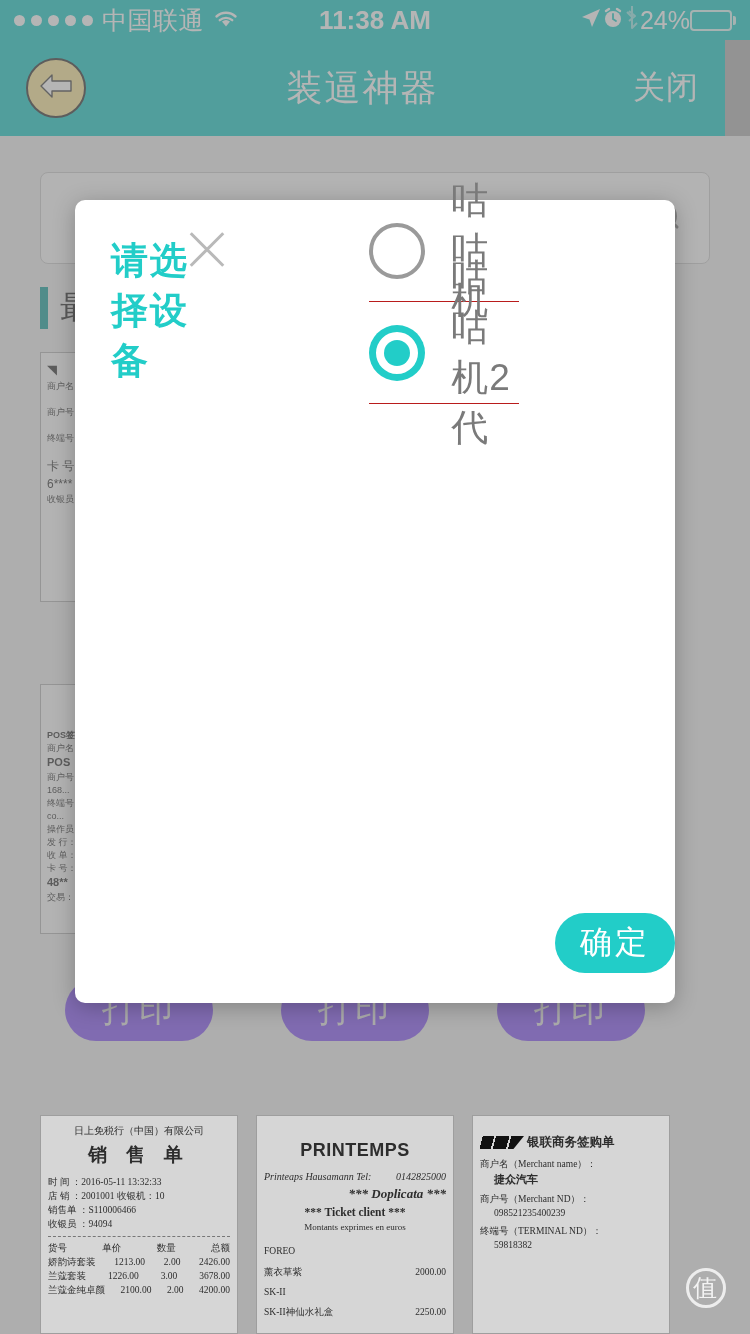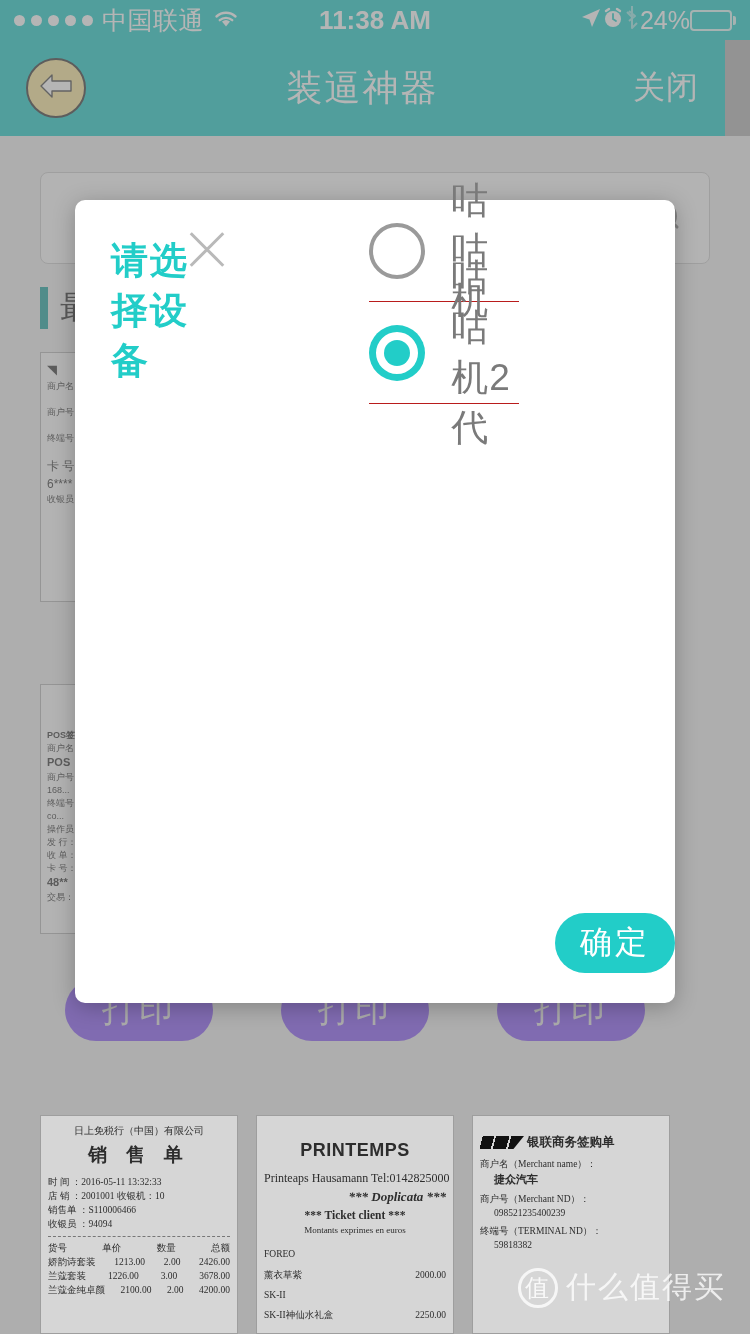--- a/index.html
+++ b/index.html
@@ -386,21 +386,21 @@
         <span>兰蔻金纯卓颜</span>
         <span>2100.00</span>
         <span>2.00</span>
         <span>4200.00</span>
       </div>
     </div>
 
     <div class="bcard">
       <div style="height:14px;"></div>
       <div class="ptitle">PRINTEMPS</div>
-      <div class="row" style="font-size:12px;">
+      <div class="row" style="font-size:10px;font-style:italic;">
         <span>Printeaps Hausamann Tel:</span>
         <span>0142825000</span>
       </div>
       <div class="stars">*** Doplicata ***</div>
       <div class="stars2">*** Ticket client ***</div>
       <div class="smallc">Montants exprimes en euros</div>
       <div style="height:10px;"></div>
       <div class="row">
         <span>FOREO</span>
         <span></span>
@@ -429,16 +429,15 @@
       <div class="ln indent" style="font-size:11px;">捷众汽车</div>
       <div class="ln" style="margin-top:4px;">商户号（Merchant ND）：</div>
       <div class="ln indent" style="font-weight:normal;">098521235400239</div>
       <div class="ln" style="margin-top:4px;">终端号（TERMINAL ND）：</div>
       <div class="ln indent" style="font-weight:normal;">59818382</div>
     </div>
   </div>
 
   <div class="watermark">
     <span class="wm-logo">值</span>
-    <span>什么值得买</span>
   </div>
 
 </div>
 
 </body></html>

